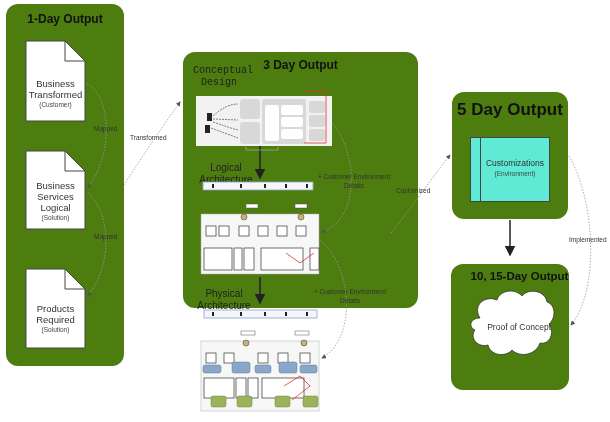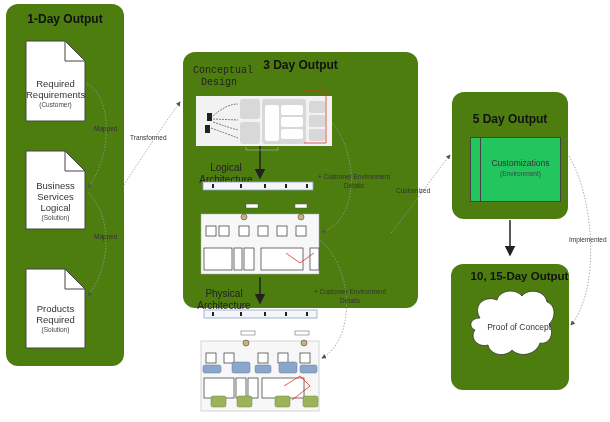--- a/index.html
+++ b/index.html
@@ -18,34 +18,34 @@
 
 <div class="panel" style="left:6px;top:4px;width:118px;height:362px;">
   <div class="panel-title" style="top:8px;font-size:12px;">1-Day Output</div>
 </div>
 
 <div class="panel" style="left:183px;top:52px;width:235px;height:256px;">
   <div class="panel-title" style="top:6px;font-size:12px;">3 Day Output</div>
 </div>
 
 <div class="panel" style="left:452px;top:92px;width:116px;height:127px;">
-  <div class="panel-title" style="top:20px;font-size:12px;">5 Day Output</div>
+  <div class="panel-title" style="top:8px;font-size:17px;">5 Day Output</div>
 </div>
 
 <div class="panel" style="left:451px;top:264px;width:118px;height:126px;">
   <div class="panel-title" style="top:6px;font-size:11.5px;padding-left:19px;">10, 15-Day Output</div>
 </div>
 
 <div>
   <svg width="610" height="422" style="pointer-events:none">
     <path d="M26,41 L65,41 L85,61 L85,121 L26,121 Z" fill="#fff" stroke="#444" stroke-width="1"></path>
     <path d="M65,41 L65,61 L85,61" fill="none" stroke="#444" stroke-width="1"></path>
   </svg>
   <div class="doc-text" style="left:26px;width:59px;top:78px;right:auto;">
-    <div class="main-lbl">Required Requirements</div>
+    <div class="main-lbl">Business Transformed</div>
     <div class="sub-lbl">(Customer)</div>
   </div>
 </div>
 
 <div>
   <svg width="610" height="422" style="pointer-events:none">
     <path d="M26,151 L65,151 L85,171 L85,229 L26,229 Z" fill="#fff" stroke="#444" stroke-width="1"></path>
     <path d="M65,151 L65,171 L85,171" fill="none" stroke="#444" stroke-width="1"></path>
   </svg>
   <div class="doc-text" style="left:26px;width:59px;top:180px;right:auto;">
@@ -190,21 +190,21 @@
     <rect x="211" y="396" width="15" height="11" rx="2"></rect>
       <rect x="237" y="396" width="15" height="11" rx="2"></rect>
     <rect x="275" y="396" width="15" height="11" rx="2"></rect>
       <rect x="303" y="396" width="15" height="11" rx="2"></rect>
   </g>
   <circle cx="246" cy="343" r="3" fill="#c9b27a" stroke="#333" stroke-width="0.5"></circle>
   <circle cx="304" cy="343" r="3" fill="#c9b27a" stroke="#333" stroke-width="0.5"></circle>
   <path d="M284,386 L300,376 L310,386 L292,400" fill="none" stroke="#e0302a" stroke-width="0.8"></path>
 </svg>
 
-<div style="position:absolute;left:470px;top:137px;width:78px;height:63px;background:#22c55e;border:1px solid #444;padding-left:11px;">
+<div style="position:absolute;left:470px;top:137px;width:78px;height:63px;background:#5eead4;border:1px solid #444;">
   <div style="position:absolute;left:0;top:0;width:9px;height:63px;border-right:1px solid #444;"></div>
   <div style="position:absolute;left:10px;right:0;top:20px;text-align:center;">
     <div class="main-lbl" style="font-size:8.5px;">Customizations</div>
     <div class="sub-lbl">(Environment)</div>
   </div>
 </div>
 
 <svg width="610" height="422" style="pointer-events:none">
   <path d="M480,318 C472,305 485,295 497,300 C500,290 515,288 522,296 C528,288 545,290 547,302 C556,305 556,318 549,324 C555,332 550,345 540,343 C536,355 520,358 512,350 C505,358 490,355 488,345 C478,348 469,338 475,330 C468,327 470,318 480,318 Z" fill="#fff" stroke="#333" stroke-width="0.8"></path>
 </svg>

